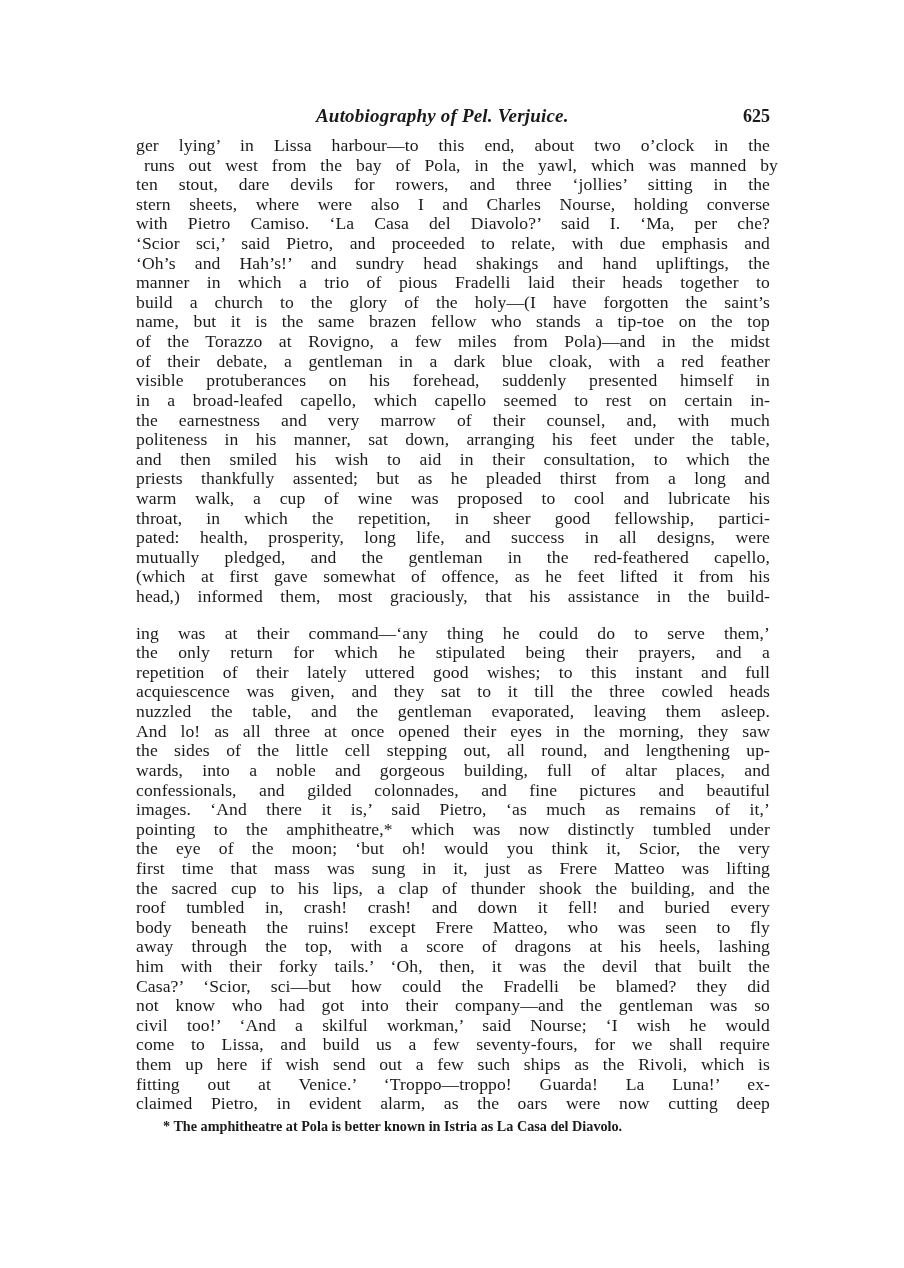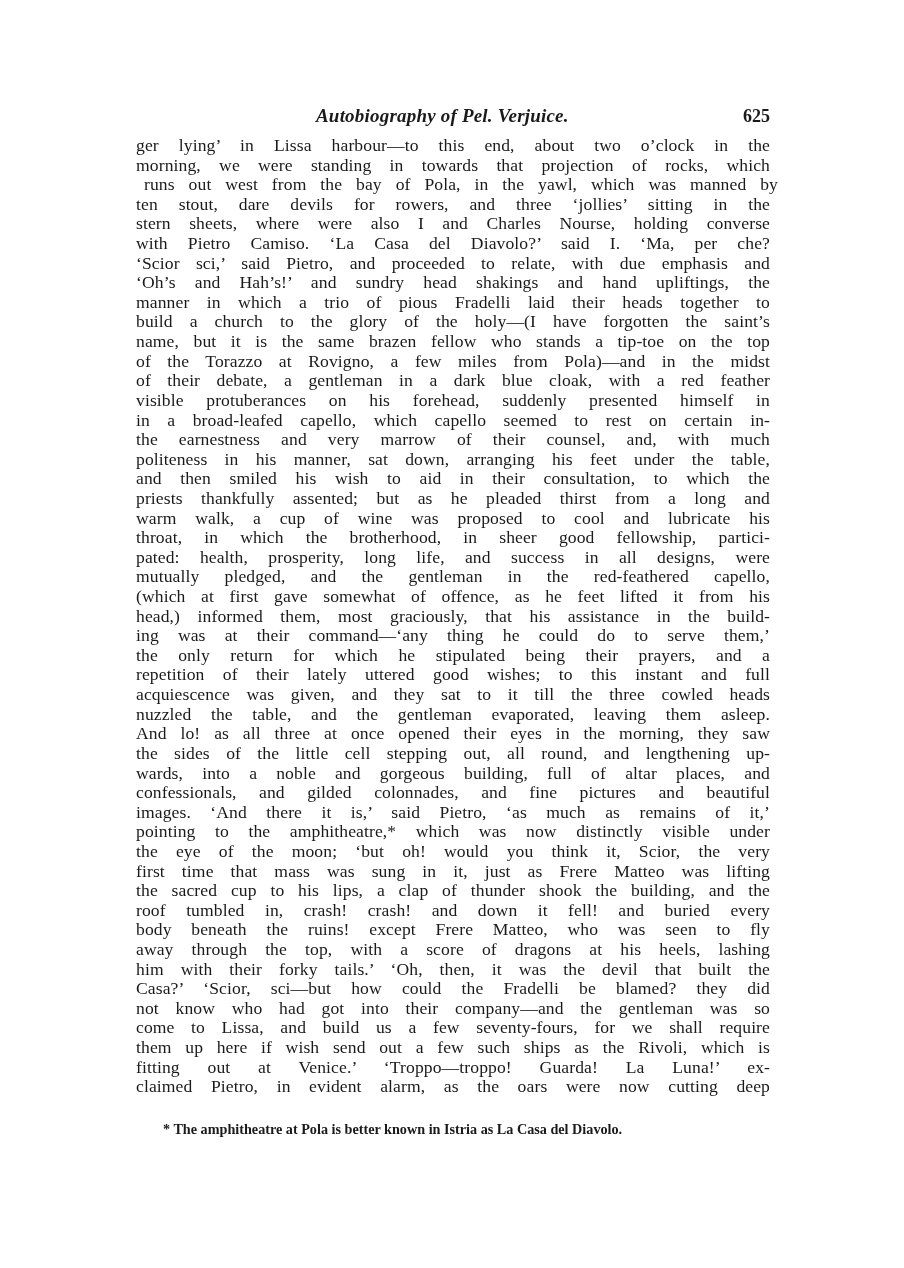--- a/index.html
+++ b/index.html
@@ -52,83 +52,83 @@
       font-size: 17.6px;
       white-space: nowrap;
       text-align: justify;
       text-align-last: justify;
       letter-spacing: 0.1px;
     }
     .line.last {
       text-align-last: justify;
     }
     .footnote {
-      margin-top: 23px;
+      margin-top: 3px;
       padding-left: 27px;
       font-size: 14.2px;
       line-height: 18px;
       font-weight: bold;
       white-space: nowrap;
     }
   </style>
 </head>
 <body>
 
 <div class="page">
   <div class="running-head">
     <span class="running-title">Autobiography of Pel. Verjuice.</span>
     <span class="page-number">625</span>
   </div>
 
   <div class="body-text" id="body-text">
       <span class="line" style="display: block; width: 634px;">ger lying’ in Lissa harbour—to this end, about two o’clock in the</span>
-      <span class="line" style="display: block; width: 634px;">morning, we were standing in towards that projection of rocks, which</span>
       <span class="line" style="display: block; width: 634px; margin-left: 8px;">runs out west from the bay of Pola, in the yawl, which was manned by</span>
       <span class="line" style="display: block; width: 634px;">ten stout, dare devils for rowers, and three ‘jollies’ sitting in the</span>
       <span class="line" style="display: block; width: 634px;">stern sheets, where were also I and Charles Nourse, holding converse</span>
       <span class="line" style="display: block; width: 634px;">with Pietro Camiso.  ‘La Casa del Diavolo?’ said I.  ‘Ma, per che?</span>
       <span class="line" style="display: block; width: 634px;">‘Scior sci,’ said Pietro, and proceeded to relate, with due emphasis and</span>
       <span class="line" style="display: block; width: 634px;">‘Oh’s and Hah’s!’ and sundry head shakings and hand upliftings, the</span>
       <span class="line" style="display: block; width: 634px;">manner in which a trio of pious Fradelli laid their heads together to</span>
       <span class="line" style="display: block; width: 634px;">build a church to the glory of the holy—(I have forgotten the saint’s</span>
       <span class="line" style="display: block; width: 634px;">name, but it is the same brazen fellow who stands a tip-toe on the top</span>
       <span class="line" style="display: block; width: 634px;">of the Torazzo at Rovigno, a few miles from Pola)—and in the midst</span>
       <span class="line" style="display: block; width: 634px;">of their debate, a gentleman in a dark blue cloak, with a red feather</span>
       <span class="line" style="display: block; width: 634px;">visible protuberances on his forehead, suddenly presented himself in</span>
       <span class="line" style="display: block; width: 634px;">in a broad-leafed capello, which capello seemed to rest on certain in-</span>
       <span class="line" style="display: block; width: 634px;">the earnestness and very marrow of their counsel, and, with much</span>
       <span class="line" style="display: block; width: 634px;">politeness in his manner, sat down, arranging his feet under the table,</span>
       <span class="line" style="display: block; width: 634px;">and then smiled his wish to aid in their consultation, to which the</span>
       <span class="line" style="display: block; width: 634px;">priests thankfully assented; but as he pleaded thirst from a long and</span>
       <span class="line" style="display: block; width: 634px;">warm walk, a cup of wine was proposed to cool and lubricate his</span>
-      <span class="line" style="display: block; width: 634px;">throat, in which the brotherhood, in sheer good fellowship, partici-</span>
+      <span class="line" style="display: block; width: 634px;">throat, in which the repetition, in sheer good fellowship, partici-</span>
       <span class="line" style="display: block; width: 634px;">pated: health, prosperity, long life, and success in all designs, were</span>
       <span class="line" style="display: block; width: 634px;">mutually pledged, and the gentleman in the red-feathered capello,</span>
       <span class="line" style="display: block; width: 634px;">(which at first gave somewhat of offence, as he feet lifted it from his</span>
       <span class="line" style="display: block; width: 634px;">head,) informed them, most graciously, that his assistance in the build-</span>
-      <span class="line" style="display: block; width: 634px;">ing was at their command—‘any thing he could do to serve them,’</span>
+      <span class="line" style="display: block; width: 634px; margin-top: 17px;">ing was at their command—‘any thing he could do to serve them,’</span>
       <span class="line" style="display: block; width: 634px;">the only return for which he stipulated being their prayers, and a</span>
       <span class="line" style="display: block; width: 634px;">repetition of their lately uttered good wishes; to this instant and full</span>
       <span class="line" style="display: block; width: 634px;">acquiescence was given, and they sat to it till the three cowled heads</span>
       <span class="line" style="display: block; width: 634px;">nuzzled the table, and the gentleman evaporated, leaving them asleep.</span>
       <span class="line" style="display: block; width: 634px;">And lo! as all three at once opened their eyes in the morning, they saw</span>
       <span class="line" style="display: block; width: 634px;">the sides of the little cell stepping out, all round, and lengthening up-</span>
       <span class="line" style="display: block; width: 634px;">wards, into a noble and gorgeous building, full of altar places, and</span>
       <span class="line" style="display: block; width: 634px;">confessionals, and gilded colonnades, and fine pictures and beautiful</span>
       <span class="line" style="display: block; width: 634px;">images.  ‘And there it is,’ said Pietro, ‘as much as remains of it,’</span>
-      <span class="line" style="display: block; width: 634px;">pointing to the amphitheatre,* which was now distinctly visible under</span>
+      <span class="line" style="display: block; width: 634px;">pointing to the amphitheatre,* which was now distinctly tumbled under</span>
       <span class="line" style="display: block; width: 634px;">the eye of the moon; ‘but oh! would you think it, Scior, the very</span>
       <span class="line" style="display: block; width: 634px;">first time that mass was sung in it, just as Frere Matteo was lifting</span>
       <span class="line" style="display: block; width: 634px;">the sacred cup to his lips, a clap of thunder shook the building, and the</span>
       <span class="line" style="display: block; width: 634px;">roof tumbled in, crash! crash! and down it fell! and buried every</span>
       <span class="line" style="display: block; width: 634px;">body beneath the ruins! except Frere Matteo, who was seen to fly</span>
       <span class="line" style="display: block; width: 634px;">away through the top, with a score of dragons at his heels, lashing</span>
       <span class="line" style="display: block; width: 634px;">him with their forky tails.’  ‘Oh, then, it was the devil that built the</span>
       <span class="line" style="display: block; width: 634px;">Casa?’  ‘Scior, sci—but how could the Fradelli be blamed? they did</span>
       <span class="line" style="display: block; width: 634px;">not know who had got into their company—and the gentleman was so</span>
+      <span class="line" style="display: block; width: 634px;">civil too!’  ‘And a skilful workman,’ said Nourse; ‘I wish he would</span>
       <span class="line" style="display: block; width: 634px;">come to Lissa, and build us a few seventy-fours, for we shall require</span>
       <span class="line" style="display: block; width: 634px;">them up here if wish send out a few such ships as the Rivoli, which is</span>
       <span class="line" style="display: block; width: 634px;">fitting out at Venice.’  ‘Troppo—troppo! Guarda! La Luna!’ ex-</span>
       <span class="line last" style="display: block; width: 634px;">claimed Pietro, in evident alarm, as the oars were now cutting deep</span>
     </div>
 
   <div class="footnote">* The amphitheatre at Pola is better known in Istria as La Casa del Diavolo.</div>
 </div>
 
 </body></html>

